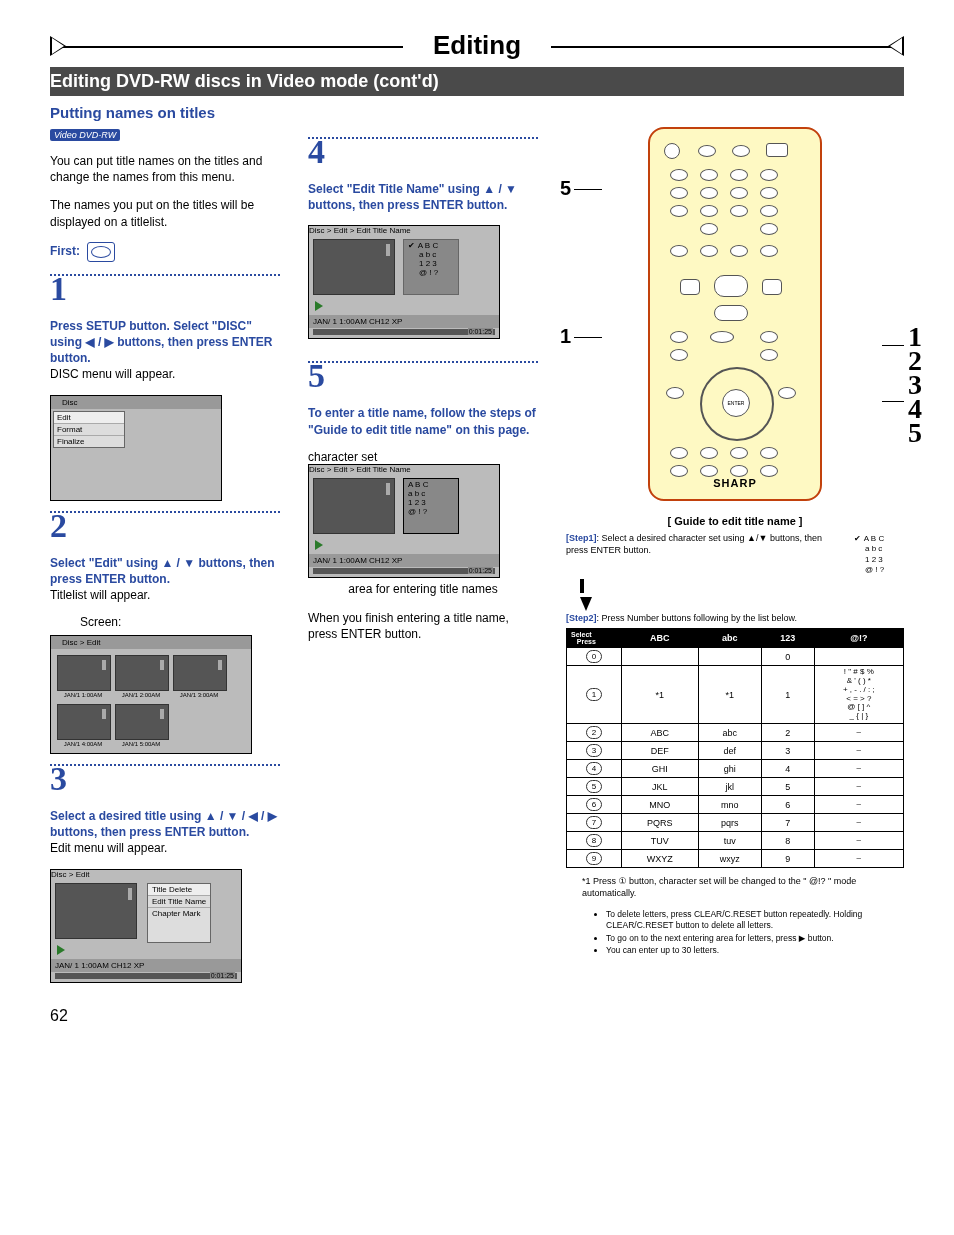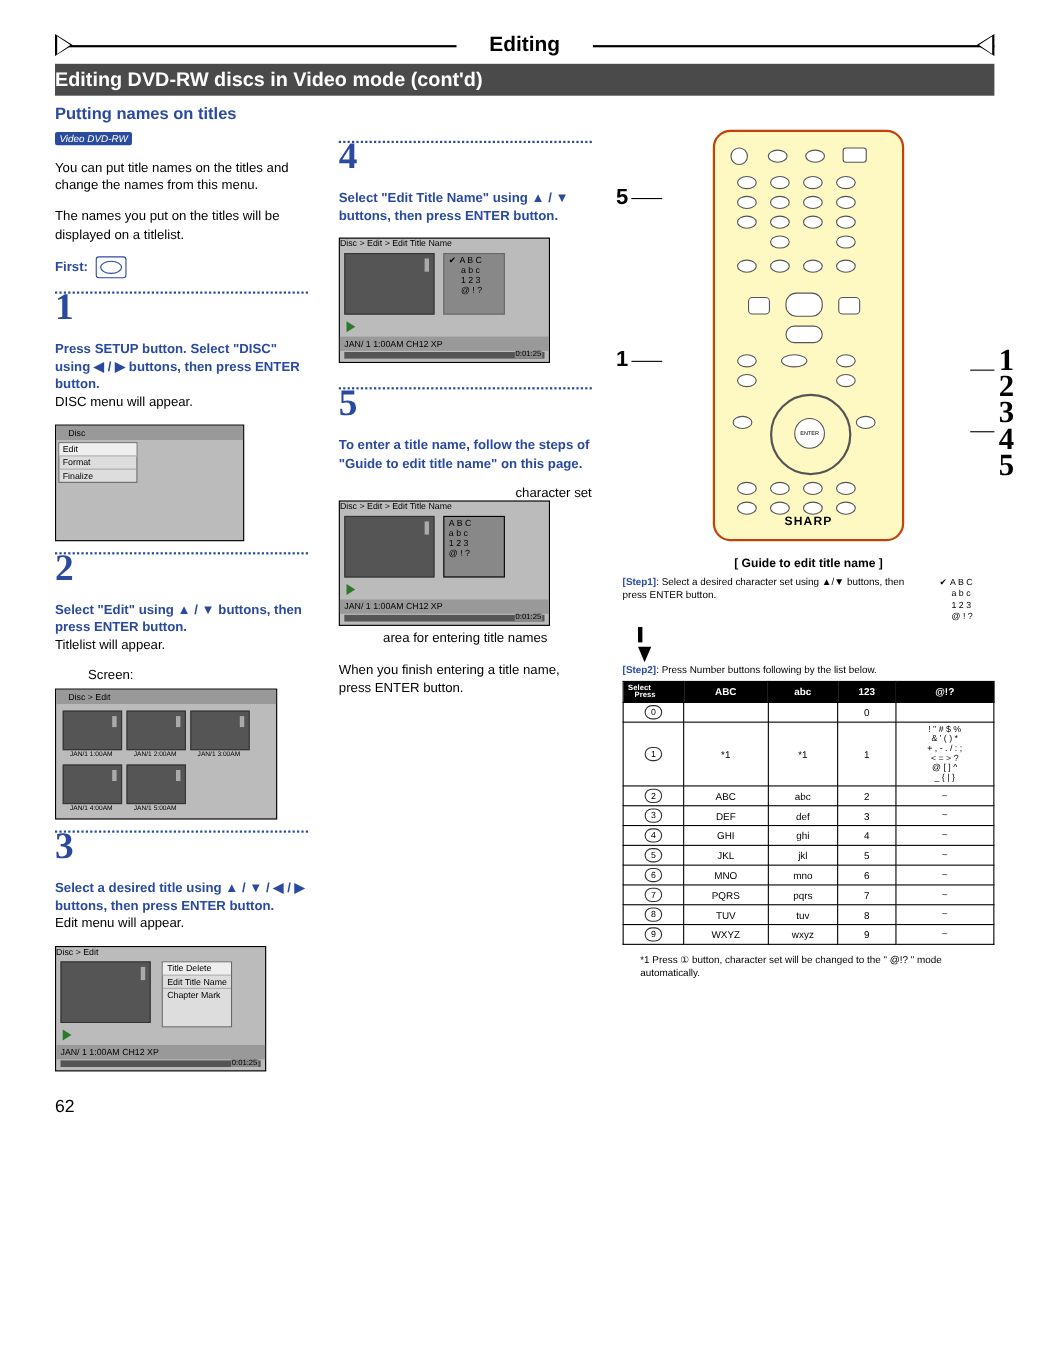--- a/index.html
+++ b/index.html
@@ -1,18 +1,18 @@
 <!DOCTYPE html>
 <html><head>
 <meta charset="utf-8">
 <style>
   body { font-family: Arial, Helvetica, sans-serif; font-size: 12px; color: #000; margin: 0; padding: 30px 50px; width: 854px; background:#fff;}
   .banner { position: relative; text-align: center; margin-bottom: 6px; }
   .banner-line { border-top: 2px solid #000; position: absolute; top: 50%; left: 0; right: 0; z-index: 0; }
-  .banner-text { font-size: 19px; font-weight: bold; background: #fff; padding: 0 30px; position: relative; z-index: 1; display:inline-block;}
+  .banner-text { font-size: 26px; font-weight: bold; background: #fff; padding: 0 30px; position: relative; z-index: 1; display:inline-block;}
   .banner-chev { position:absolute; top:50%; width:0;height:0; border-top:10px solid transparent; border-bottom:10px solid transparent; transform:translateY(-50%); z-index:2;}
   .banner-chev.left{ left:0; border-left:16px solid #000;}
   .banner-chev.left::after{content:"";position:absolute;left:-14px;top:-8px;border-top:8px solid transparent;border-bottom:8px solid transparent;border-left:12px solid #fff;}
   .banner-chev.right{ right:0; border-right:16px solid #000;}
   .banner-chev.right::after{content:"";position:absolute;right:-14px;top:-8px;border-top:8px solid transparent;border-bottom:8px solid transparent;border-right:12px solid #fff;}
   .subbanner { background:#4a4a4a; color:#fff; font-size:18px; font-weight:bold; padding:4px 0; margin-bottom:8px;}
   .section-title { color:#2a4aa0; font-weight:bold; font-size:15px; margin:0 0 6px;}
   .cols { display:flex; gap:28px; }
   .col { flex:1; }
   .col.left{flex:0 0 230px;}
@@ -179,21 +179,21 @@
       <span class="play-tri"></span>
       <div class="status">JAN/ 1   1:00AM   CH12   XP</div>
       <div class="progbar">
           <span class="t">0:01:25</span>
         </div>
     </div>
 
     <hr class="dotted" style="margin-top:22px;">
     <div class="stepnum">5</div>
     <p class="body-text"><span class="blue-bold">To enter a title name, follow the steps of "Guide to edit title name" on this page.</span></p>
-    <div style="text-align:right;font-size:12px;">character set</div>
+    <div style="text-align:left;font-size:12px;">character set</div>
     <div class="editscreen" style="width:190px;">
       <div class="bc">Disc &gt; Edit &gt; Edit Title Name</div>
       <div style="display:flex;">
         <div class="preview"></div>
         <div class="charset" style="margin:4px;border-color:#000;">
           <div>A B C</div>
           <div>a b c</div>
           <div>1 2 3</div>
           <div>@ ! ?</div>
         </div>
@@ -383,16 +383,21 @@
             <td>WXYZ</td>
             <td>wxyz</td>
             <td>9</td>
             <td style="white-space:pre-line;font-size:8px;line-height:1.1;">–</td>
           </tr>
         </tbody>
     </table>
 
     <div class="guide-text" style="margin-top:8px;margin-left:16px;">*1  Press ① button, character set will be changed to the " @!? " mode automatically.</div>
 
+    <ul class="notes">
+      <li>To delete letters, press CLEAR/C.RESET button repeatedly. Holding CLEAR/C.RESET button to delete all letters.</li>
+      <li>To go on to the next entering area for letters, press ▶ button.</li>
+      <li>You can enter up to 30 letters.</li>
+    </ul>
   </div>
 </div>
 
 <div class="pagenum">62</div>
 
 </body></html>

